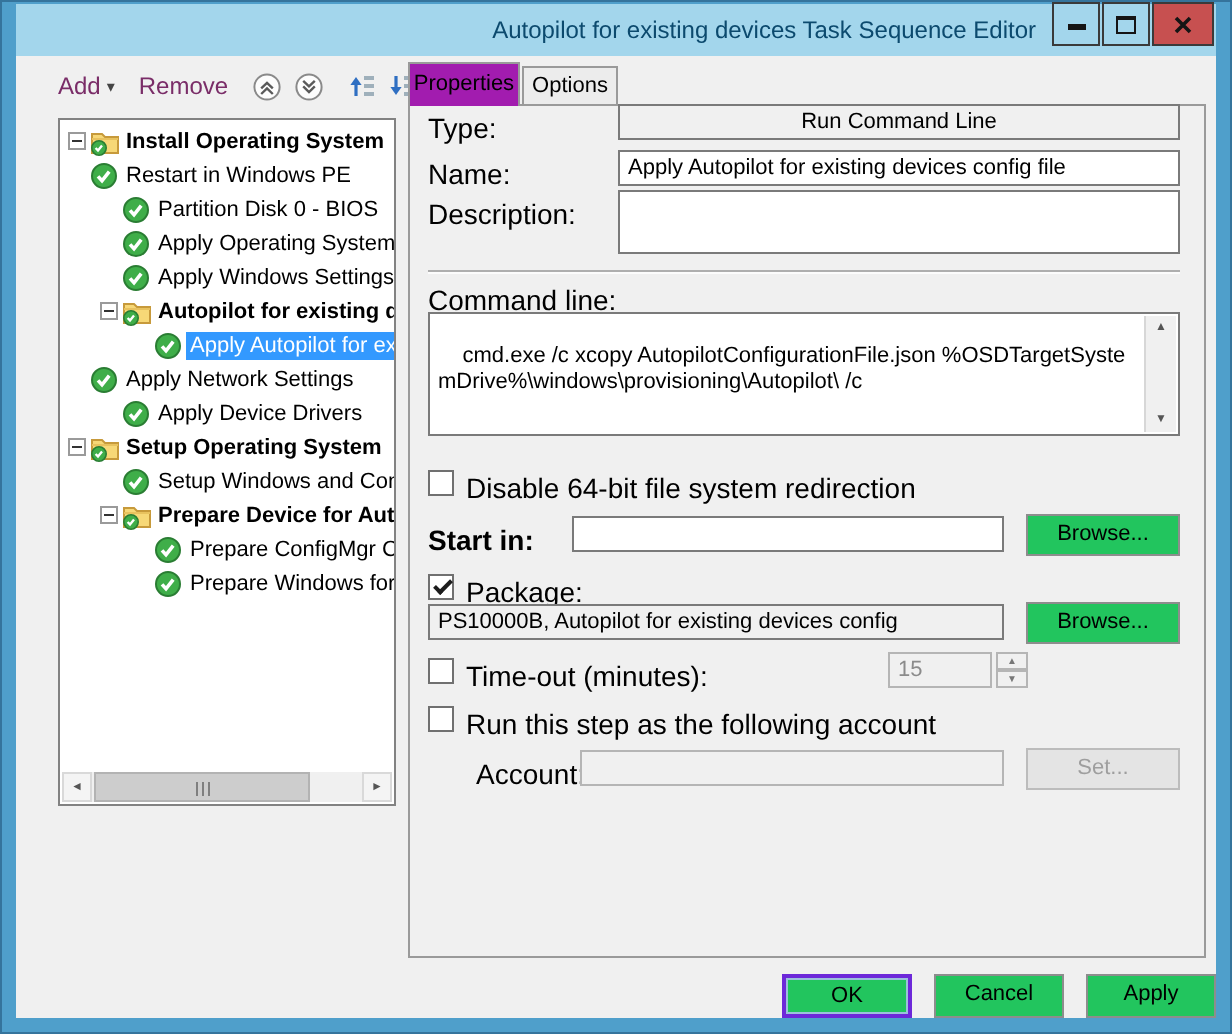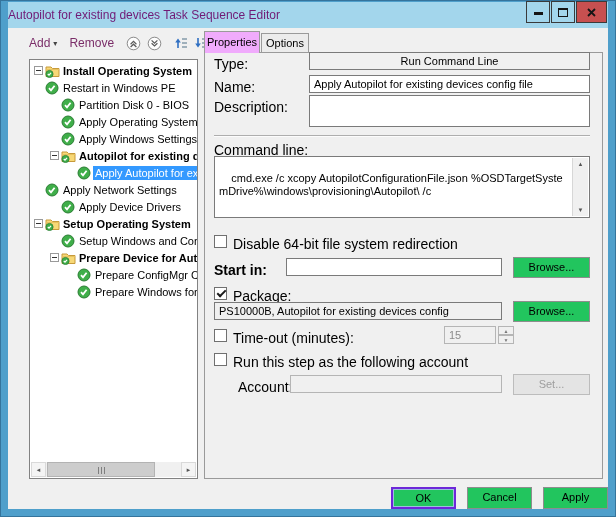--- a/index.html
+++ b/index.html
@@ -1,55 +1,55 @@
 <!DOCTYPE html>
 <html><head>
 <meta charset="utf-8">
 <style>
   * { margin:0; padding:0; box-sizing:border-box; }
   html,body { width:616px; height:517px; font-family:"Liberation Sans","DejaVu Sans",sans-serif; }
   .window { position:relative; width:616px; height:517px; background:#4f9fcb; border:1px solid #35749c; overflow:hidden; }
   .titlebar { position:absolute; top:1px; left:7px; right:7px; height:26px; background:#a3d6ec; }
-  .title-text { position:absolute; top:6px; left:0; right:90px; text-align:left; font-size:12px; color:#701a75; white-space:nowrap; }
+  .title-text { position:absolute; top:6px; left:0; right:90px; text-align:right; font-size:12px; color:#0c4a6e; white-space:nowrap; }
   .capbtn { position:absolute; top:0; height:22px; border:1px solid #3a3a3a; background:#a3d6ec; display:flex; align-items:center; justify-content:center; cursor:default; }
   .btn-min { left:525px; width:24px; }
   .btn-max { left:550px; width:24px; }
   .btn-close { left:575px; width:31px; background:#c75050; }
   .glyph-min { width:9px; height:3px; background:#151515; margin-top:3px; }
   .glyph-max { width:10px; height:9px; border:1px solid #151515; border-top:2px solid #151515; background:transparent; }
 
   .content { position:absolute; top:27px; left:7px; right:7px; bottom:7px; background:#f0f0f0; }
 
   
   .toolbar { position:absolute; top:31px; left:28px; width:170px; height:22px; display:flex; align-items:center; gap:6px; font-size:12px; }
   .tool-link { color:#7a2d68; cursor:default; display:flex; align-items:center; gap:3px; }
   .tool-sep { width:1px; height:16px; background:#c9c9c9; }
   .drop-arrow { font-size:8px; color:#444; }
   .tool-icon { display:flex; align-items:center; }
 
   
-  .tree-panel { position:absolute; left:28px; top:58px; width:169px; height:420px; background:#fff; border:1px solid #828282; }
+  .tree-panel { position:absolute; left:28px; top:58px; width:169px; height:344px; background:#fff; border:1px solid #828282; }
   .tree-rows { position:absolute; top:2px; left:0; right:0; bottom:17px; overflow:hidden; }
   .tree-row { display:flex; align-items:center; height:17px; font-size:11px; white-space:nowrap; }
   .tree-row .expander { width:9px; height:9px; min-width:9px; border:1px solid #9a9a9a; background:#fff; position:relative; margin-right:2px; }
   .tree-row .expander::after { content:""; position:absolute; left:1px; right:1px; top:3px; height:1px; background:#333; }
   .tree-row.no-exp .expander { visibility:hidden; }
   .tree-icon { width:16px; min-width:16px; height:15px; display:inline-flex; align-items:center; }
   .tree-row.group .tree-label { font-weight:bold; }
   .tree-label { padding:1px 2px; flex:1; overflow:hidden; }
   .tree-row.selected .tree-label { background:#3399ff; color:#fff; }
   .hscroll { position:absolute; left:1px; right:1px; bottom:1px; height:15px; background:#f0f0f0; }
   .hs-arrow { position:absolute; top:0; width:15px; height:15px; font-size:6px; color:#555; display:flex; align-items:center; justify-content:center; border:1px solid #d9d9d9; background:#f4f4f4; }
   .hs-left { left:0; } .hs-right { right:0; }
   .hs-thumb { position:absolute; left:16px; top:0; width:108px; height:15px; background:#cdcdcd; border:1px solid #b3b3b3; }
   .hs-grip { position:absolute; left:50%; top:4px; width:1px; height:7px; background:#7f7f7f; box-shadow:-3px 0 0 #7f7f7f, 3px 0 0 #7f7f7f; }
 
   
   .tab { position:absolute; font-size:11px; text-align:center; border:1px solid #9a9a9a; border-bottom:none; background:#ececec; z-index:1; }
-  .tab-properties { left:203px; top:30px; width:56px; height:22px; padding-top:4px; background:#f0abfc; z-index:3; }
+  .tab-properties { left:203px; top:30px; width:56px; height:22px; padding-top:4px; background:#a21caf; z-index:3; }
   .tab-options { left:260px; top:32px; width:48px; height:20px; padding-top:3px; }
   .tabpage { position:absolute; left:203px; top:51px; width:399px; height:427px; background:#f0f0f0; border:1px solid #9a9a9a; z-index:2; }
 
   .label { position:absolute; font-size:14px; color:#000; white-space:nowrap; z-index:4; }
   .field { position:absolute; background:#fff; border:1px solid #7a7a7a; font-size:11px; padding:2px 4px; overflow:hidden; white-space:nowrap; z-index:4; }
   .field.readonly { background:#f0f0f0; }
   .field.disabledf { background:#f0f0f0; border-color:#b5b5b5; color:#8b8b8b; }
   .multiline { white-space:pre-wrap; word-break:break-all; line-height:13px; padding-right:20px; }
   .vscroll { position:absolute; top:1px; right:1px; bottom:1px; width:16px; background:#f0f0f0; border-left:1px solid #d7d7d7; z-index:5; }
   .vs-up,.vs-down { position:absolute; left:0; right:0; height:12px; font-size:6px; color:#555; display:flex; align-items:center; justify-content:center; }

